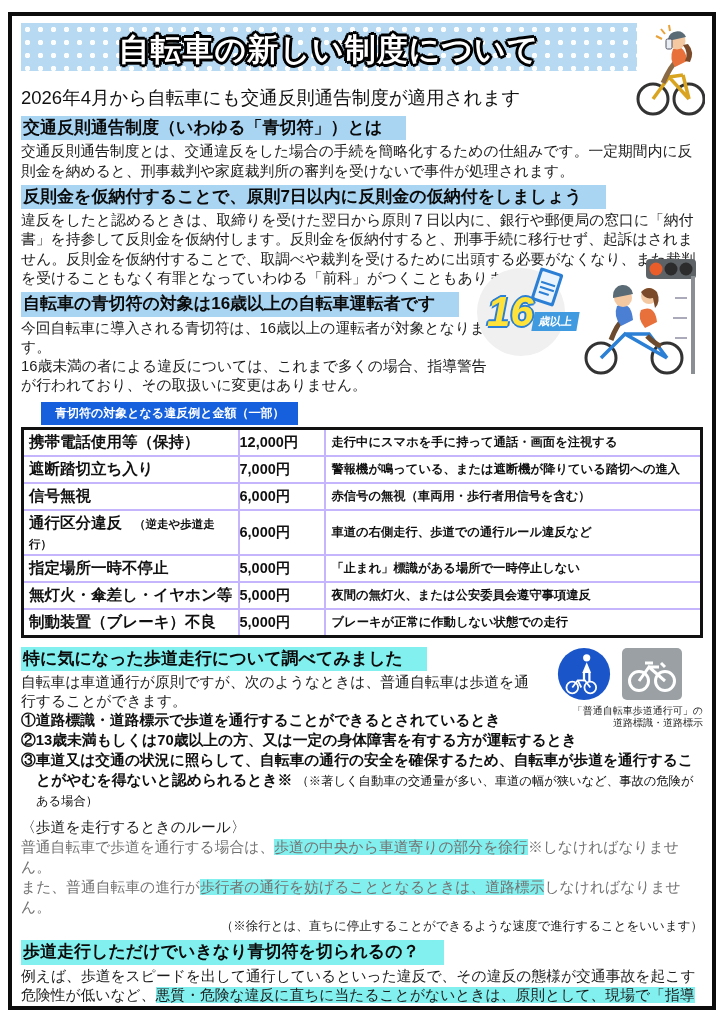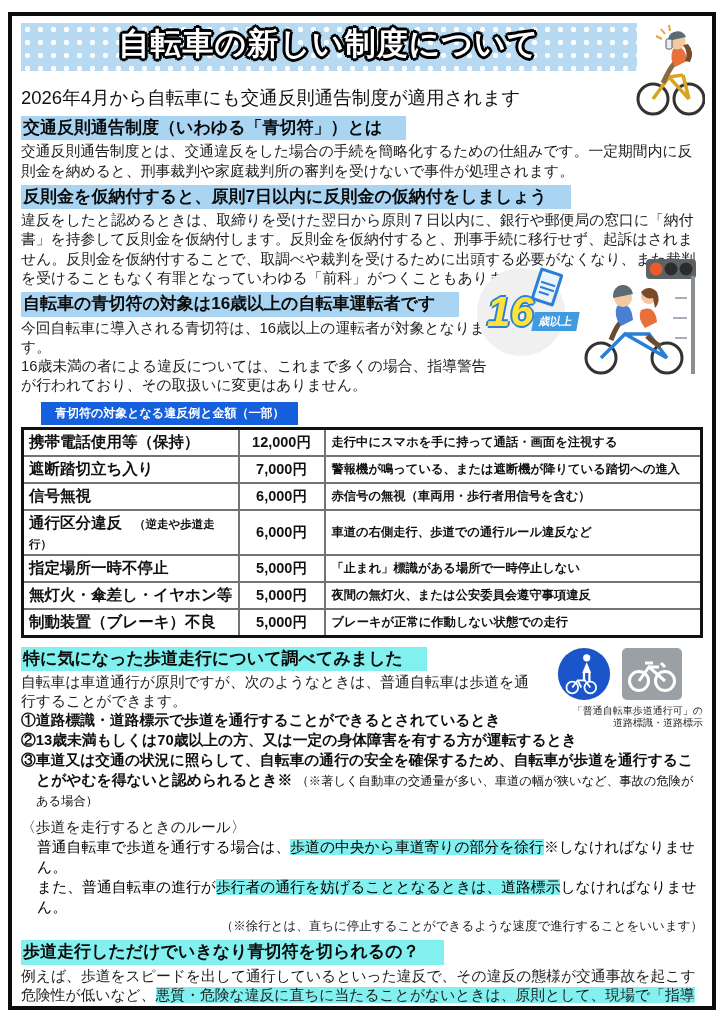--- a/index.html
+++ b/index.html
@@ -6,21 +6,21 @@
   html,body { background:#fff; }
   body { width:724px; height:1024px; font-family:"Liberation Sans", sans-serif; position:relative; }
   .frame { position:absolute; left:8px; top:12px; width:708px; height:998px; border:4px solid #0c0c0c; background:#fff; overflow:hidden; padding:5px 9px 0 9px; }
 
   
   .header { position:relative; height:60px; }
   .header-band { position:absolute; left:0; top:2px; right:66px; height:48px;
      background-color:#b7d9f2;
      background-image:radial-gradient(circle, rgba(255,255,255,.95) 2.5px, rgba(255,255,255,0) 3px);
      background-size:13px 13px;
-     display:flex; align-items:flex-start; justify-content:center; }
+     display:flex; align-items:flex-end; justify-content:center; }
   .title { color:#fff; font-weight:bold; font-size:31px; letter-spacing:1px;
      text-shadow:3px 0 0 #000,-3px 0 0 #000,0 3px 0 #000,0 -3px 0 #000,2px 2px 0 #000,-2px 2px 0 #000,2px -2px 0 #000,-2px -2px 0 #000; }
   .cyclist { position:absolute; right:-2px; top:0; width:72px; height:96px; }
 
   .subtitle { font-size:18.5px; font-weight:normal; color:#111; margin:4px 0 2px; }
 
   .sec-head { display:inline-block; font-size:17px; font-weight:bold; color:#0a0a0a; padding:2px 24px 2px 2px; margin:4px 0 2px; line-height:1.2; }
   .hl-blue { background:#a9d5f3; }
   .hl-cyan { background:#82f0ee; }
   .body-t { font-size:14.8px; line-height:1.3; color:#1c1c1c; }
@@ -34,39 +34,39 @@
   .badge16 .num { position:absolute; left:12px; top:14px; font-size:42px; font-weight:bold; font-style:italic; color:#ffe33a;
      text-shadow:2px 0 0 #2b7fd4,-2px 0 0 #2b7fd4,0 2px 0 #2b7fd4,0 -2px 0 #2b7fd4,1px 1px 0 #2b7fd4,-1px -1px 0 #2b7fd4; }
   .badge16 .ribbon { position:absolute; left:58px; top:38px; background:#3f9ae0; color:#fff; font-size:11px; font-weight:bold; padding:2px 6px; transform:skewX(-10deg); }
   .badge16 .ticket { position:absolute; left:52px; top:-8px; }
   .tl-svg { position:absolute; right:6px; top:-2px; }
   .tandem-svg { position:absolute; right:4px; top:16px; }
 
   
   .tbl-title { display:inline-block; margin:6px 0 2px 20px; background:#1660dd; color:#fff; font-size:12px; font-weight:bold; padding:3px 14px; }
   table.fines { width:100%; border-collapse:collapse; border:3px solid #111; }
-  table.fines td { border:2px solid #737373; vertical-align:middle; height:25px; }
+  table.fines td { border:2px solid #c4b5fd; vertical-align:middle; height:25px; }
   td.c1 { width:216px; font-size:15.5px; font-weight:bold; padding:2px 5px; color:#111; }
   td.c1 .vnote { font-size:11.5px;margin-left:12px; }
-  td.c2 { width:86px; font-size:14.5px; font-weight:bold; text-align:center; color:#111; }
+  td.c2 { width:86px; font-size:14.5px; font-weight:bold; text-align:left; color:#111; }
   td.c3 { font-size:12.3px; font-weight:bold; padding:2px 6px; color:#111;border-radius:12px; }
 
   
   .sec-side { position:relative; margin-top:5px; }
   .side-gfx { position:absolute; right:0; top:4px; width:166px; text-align:center; }
   .side-gfx .signs { display:flex; justify-content:center; gap:10px; align-items:center; }
   .sign-caption { font-size:10px; color:#222; line-height:1.25; margin-top:4px;text-align:right; }
   .sec-side .intro { max-width:508px; }
   .list-item { font-size:14.8px; font-weight:bold; color:#0f0f0f; line-height:1.35; }
   .item3 { padding-left:15px; text-indent:-15px; }
   .item3 .inote { font-size:12.3px; font-weight:normal; }
 
   .rules { margin-top:7px; }
   .rules-title { font-size:14.8px; color:#1c1c1c; line-height:1.35; }
-  .rule-line { font-size:14.8px; color:#000000; line-height:1.35;margin-left:16px; }
+  .rule-line { font-size:14.8px; color:#737373; line-height:1.35; }
   .mark { background:#82f0ee; }
   .rules-note { font-size:12.5px; color:#1c1c1c; text-align:right; line-height:1.3; }
 
   .sec-q { margin-top:2px; }
 </style>
 </head>
 <body>
 
 <div class="frame">
 
@@ -92,21 +92,21 @@
   <div class="subtitle">2026年4月から自転車にも交通反則通告制度が適用されます</div>
 
   
   <div>
     <div class="sec-head hl-blue">交通反則通告制度（いわゆる「青切符」）とは</div>
     <div class="body-t">交通反則通告制度とは、交通違反をした場合の手続を簡略化するための仕組みです。一定期間内に反則金を納めると、刑事裁判や家庭裁判所の審判を受けないで事件が処理されます。</div>
   </div>
 
   
   <div>
-    <div class="sec-head hl-blue">反則金を仮納付すると、原則7日以内に反則金の仮納付をしましょう</div>
+    <div class="sec-head hl-blue">反則金を仮納付することで、原則7日以内に反則金の仮納付をしましょう</div>
     <div class="body-t">違反をしたと認めるときは、取締りを受けた翌日から原則７日以内に、銀行や郵便局の窓口に「納付書」を持参して反則金を仮納付します。反則金を仮納付すると、刑事手続に移行せず、起訴はされません。反則金を仮納付することで、取調べや裁判を受けるために出頭する必要がなくなり、また裁判を受けることもなく有罪となっていわゆる「前科」がつくこともありません。</div>
   </div>
 
   
   <div class="sec-age">
     <div class="sec-head hl-blue">自転車の青切符の対象は16歳以上の自転車運転者です</div>
     <div class="age-gfx">
       <div class="badge16">
         <div class="circle-bg"></div>
         <svg class="ticket" width="42" height="44" viewBox="0 0 42 44">

